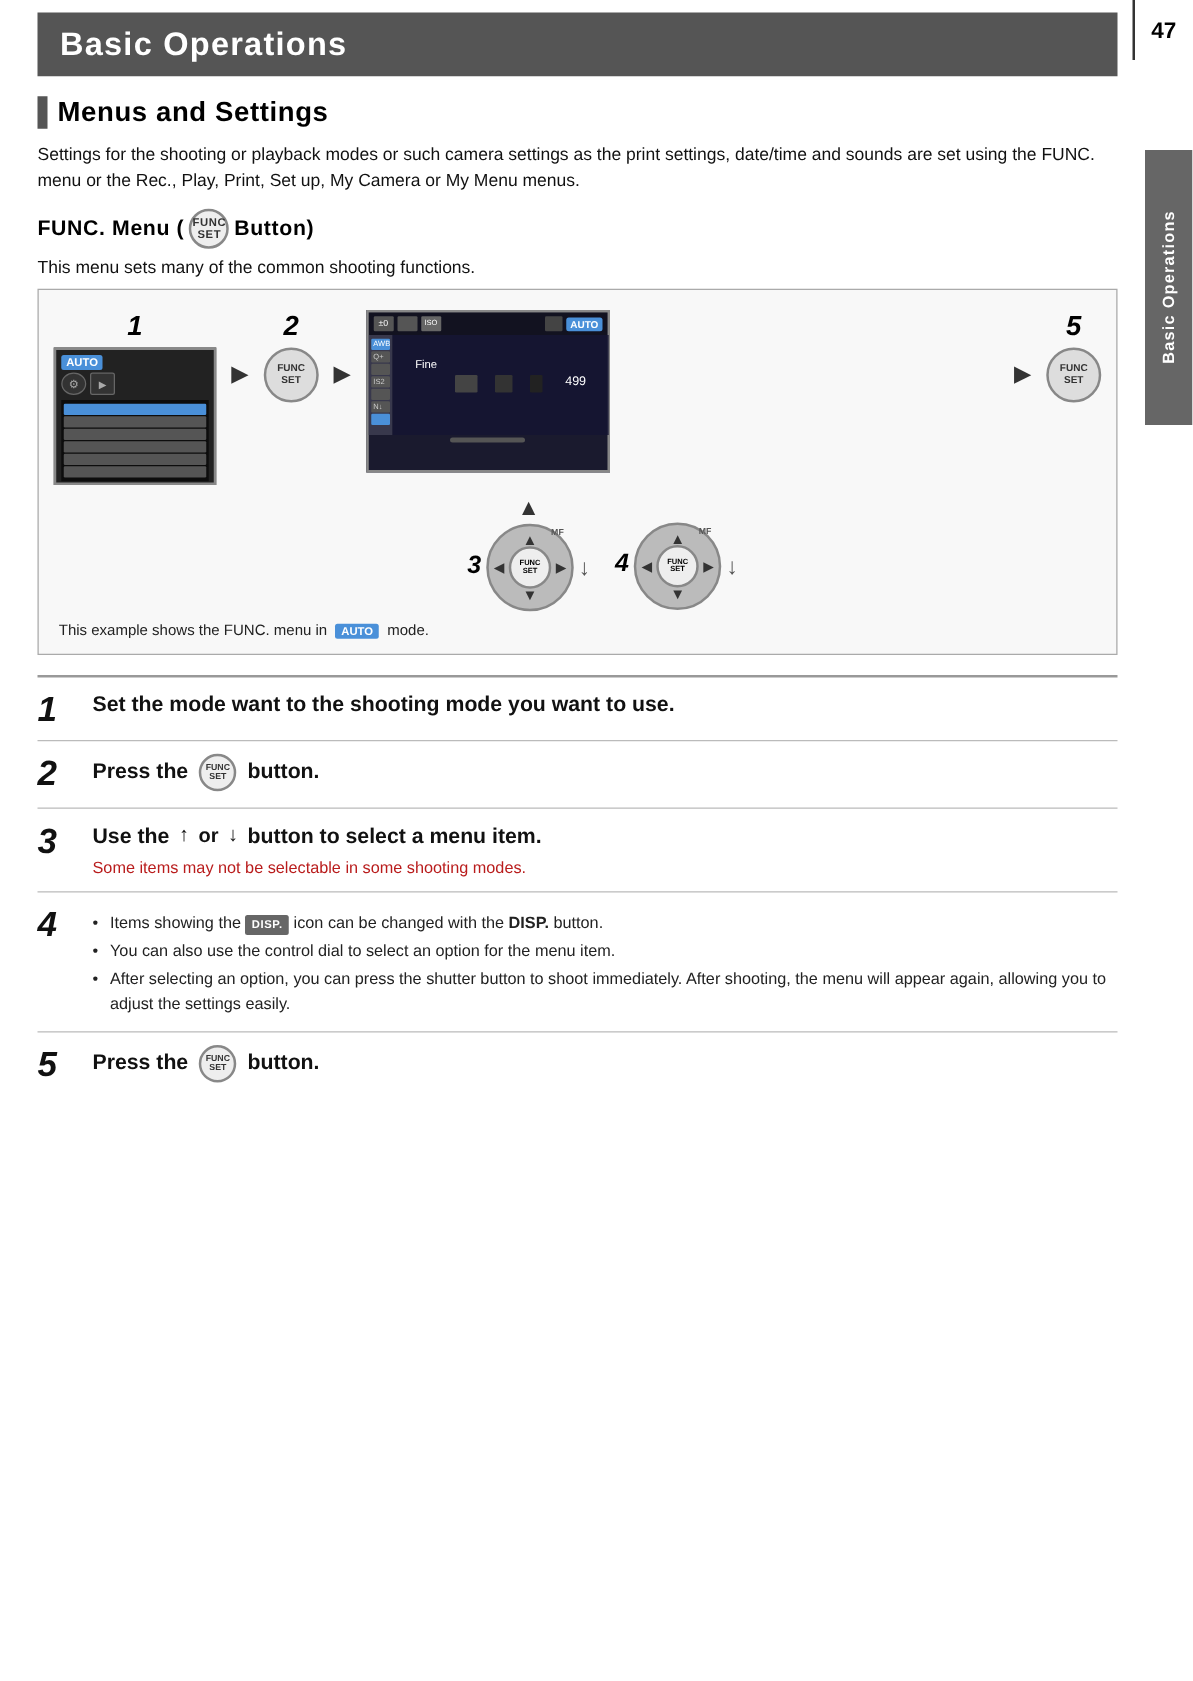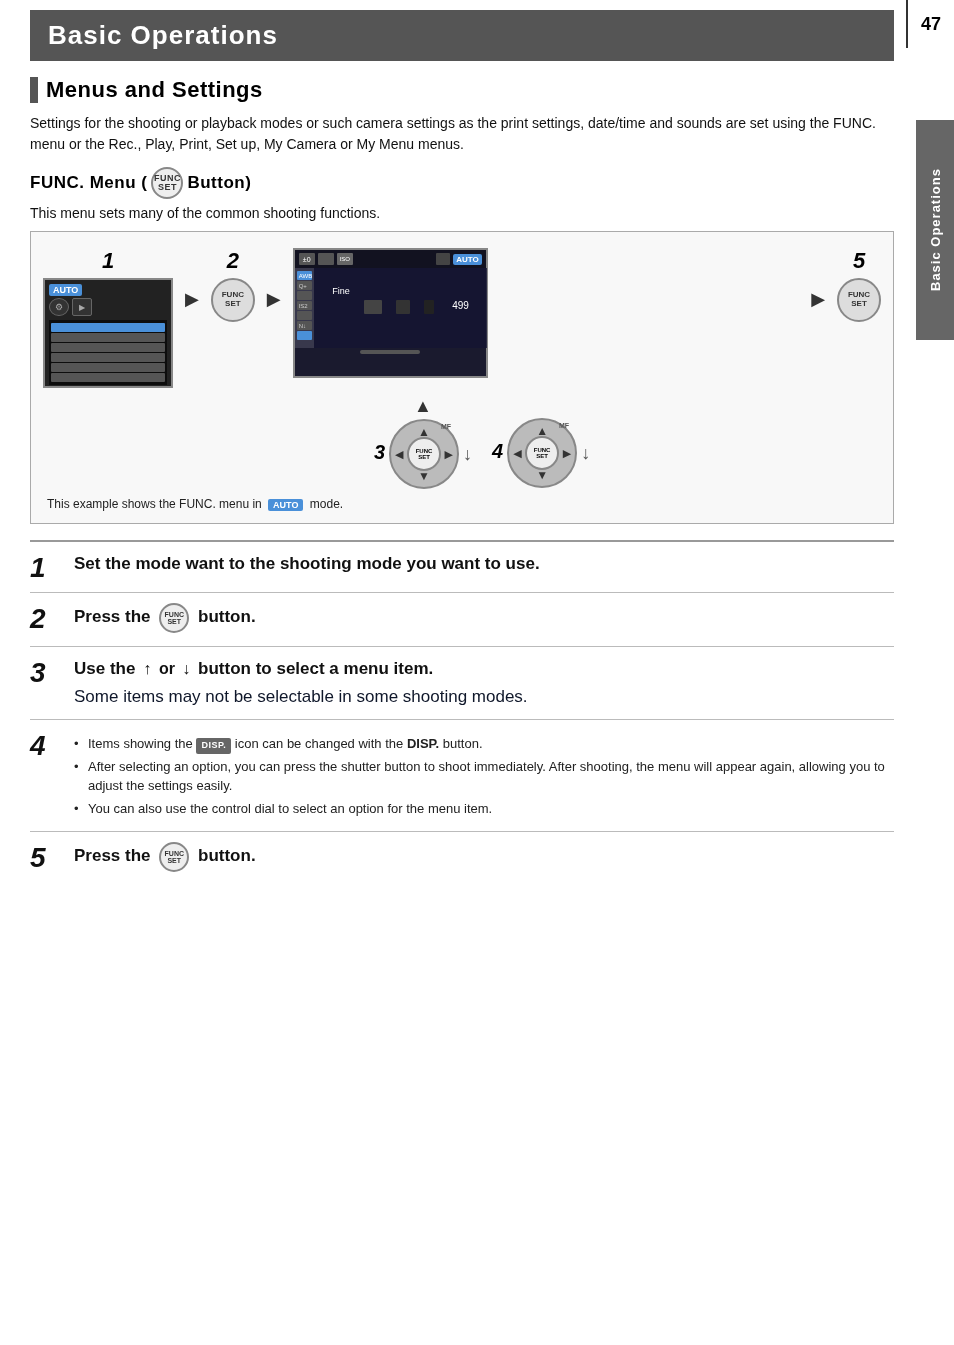--- a/index.html
+++ b/index.html
@@ -196,22 +196,22 @@
       background: #eee;
       font-size: 8px;
       font-weight: bold;
       line-height: 1;
       text-align: center;
       color: #333;
       vertical-align: middle;
     }
 
     .step-desc {
-      font-size: 17px;
-      color: #0f172a;
+      font-size: 13px;
+      color: #b91c1c;
       line-height: 1.5;
     }
 
     .bullet-list {
       margin-top: 4px;
       padding-left: 0;
       list-style: none;
     }
     .bullet-list li {
       font-size: 13px;
@@ -551,22 +551,22 @@
       </div>
     </div>
 
     <div class="step-row">
       <div class="step-num">4</div>
       <div class="step-content">
         <ul class="bullet-list">
           <li>
             Items showing the <span class="disp-badge">DISP.</span> icon can be changed with the <strong>DISP.</strong> button.
           </li>
+          <li>You can also use the control dial to select an option for the menu item.</li>
           <li>After selecting an option, you can press the shutter button to shoot immediately. After shooting, the menu will appear again, allowing you to adjust the settings easily.</li>
-          <li>You can also use the control dial to select an option for the menu item.</li>
         </ul>
       </div>
     </div>
 
     <div class="step-row" style="border-bottom:none;">
       <div class="step-num">5</div>
       <div class="step-content">
         <div class="step-title">
           <span>Press the</span>
           <span class="func-btn-inline" style="display:inline-flex;align-items:center;justify-content:center;width:30px;height:30px;border-radius:50%;border:2px solid #888;background:#eee;font-size:7px;font-weight:bold;line-height:1;text-align:center;color:#333;vertical-align:middle;margin:0 4px;">FUNC<br>SET</span>

